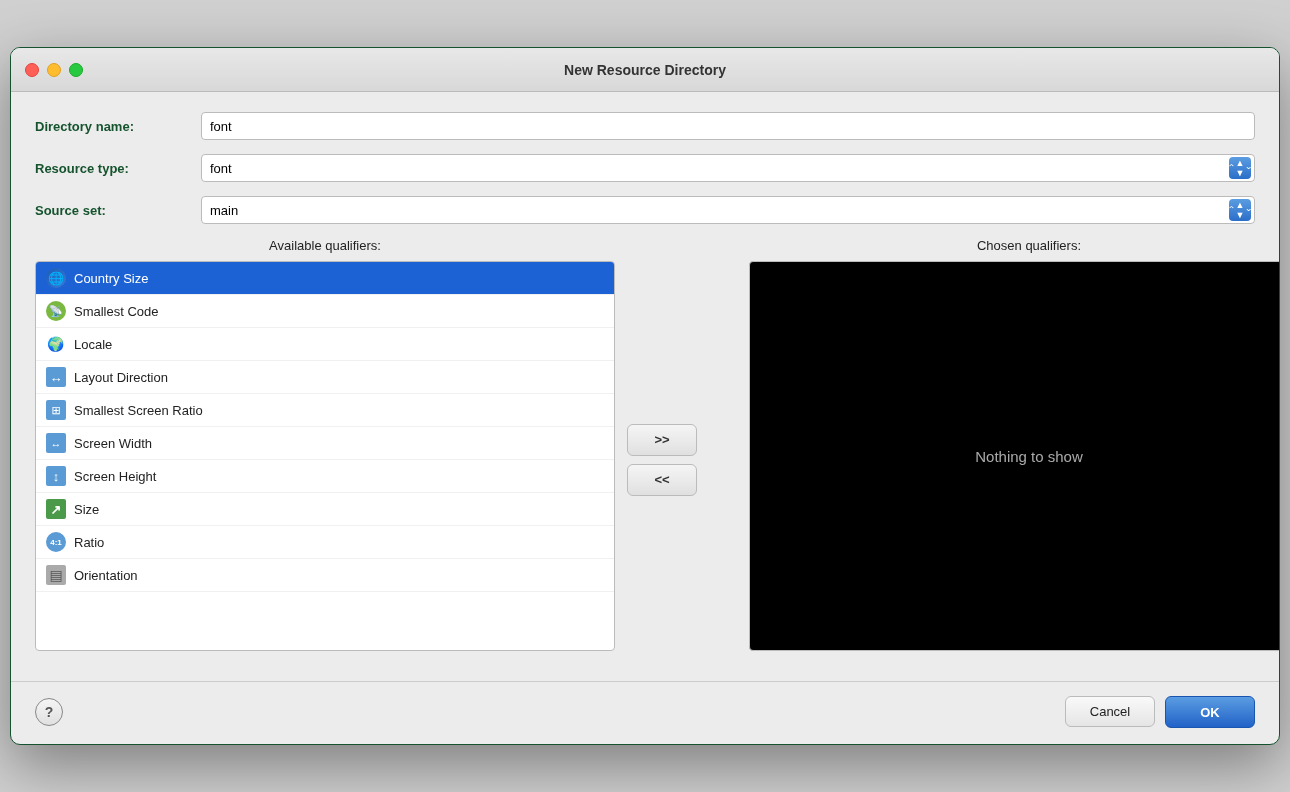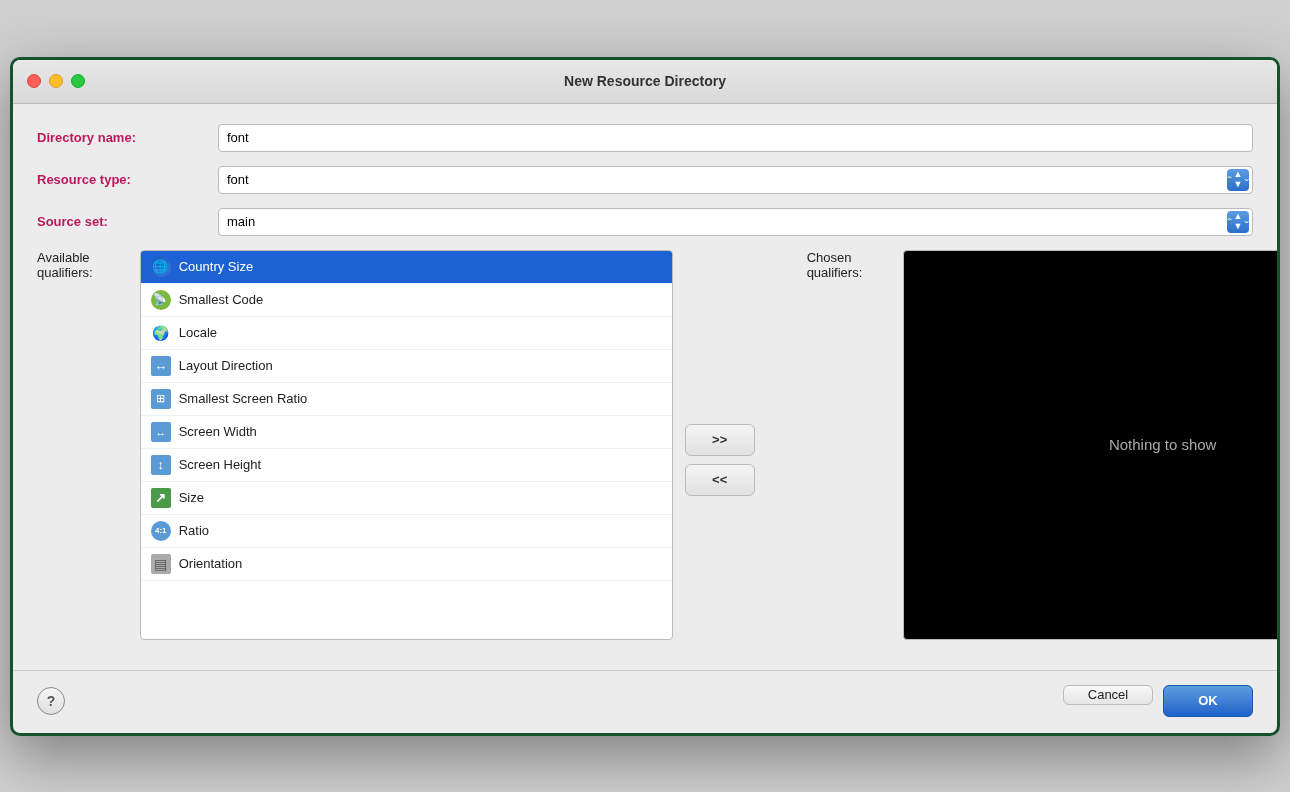--- a/index.html
+++ b/index.html
@@ -16,21 +16,21 @@
       height: 792px;
       overflow: hidden;
     }
 
     .dialog {
       width: 1270px;
       background: #ececec;
       border-radius: 10px;
       box-shadow: 0 20px 60px rgba(0,0,0,0.4);
       overflow: hidden;
-      border: 3px solid #14532d;
+      border: 1px solid #14532d;
     }
 
     .title-bar {
       background: linear-gradient(to bottom, #e8e8e8, #d8d8d8);
       height: 44px;
       display: flex;
       align-items: center;
       justify-content: center;
       position: relative;
       border-bottom: 1px solid #bbb;
@@ -65,24 +65,24 @@
       padding: 20px 24px 20px 24px;
     }
 
     .form-row {
       display: flex;
       align-items: center;
       margin-bottom: 14px;
     }
 
     .form-label {
-      width: 181px;
+      width: 166px;
       font-size: 13px;
       font-weight: 600;
-      color: #be185d;
+      color: #14532d;
       flex-shrink: 0;
     }
 
     .form-input {
       flex: 1;
       height: 28px;
       border: 1px solid #bbb;
       border-radius: 4px;
       padding: 0 8px;
       font-size: 13px;
@@ -150,21 +150,22 @@
     }
 
     .qualifiers-section {
       display: flex;
       gap: 12px;
       margin-top: 6px;
     }
 
     .qualifier-panel {
       display: flex;
-      flex-direction: row;
+      flex-direction: column;
+      align-items: center;
     }
 
     .qualifier-label {
       font-size: 13px;
       font-weight: 500;
       color: #222;
       margin-bottom: 8px;
     }
 
     .available-list {
@@ -273,21 +274,21 @@
       font-weight: bold;
     }
 
     .footer-buttons {
       display: flex;
       gap: 10px;
     }
 
     .cancel-btn {
       width: 90px;
-      height: 20px;
+      height: 31px;
       background: linear-gradient(to bottom, #f9f9f9, #e5e5e5);
       border: 1px solid #bbb;
       border-radius: 6px;
       cursor: pointer;
       font-size: 13px;
       color: #222;
       display: flex;
       align-items: center;
       justify-content: center;
     }

